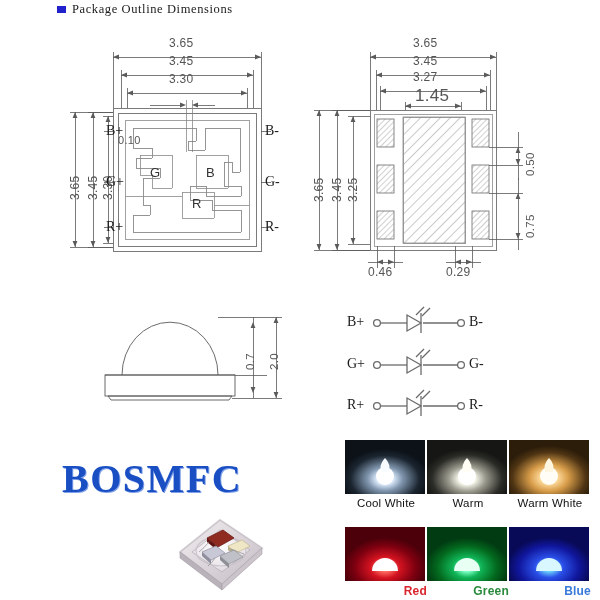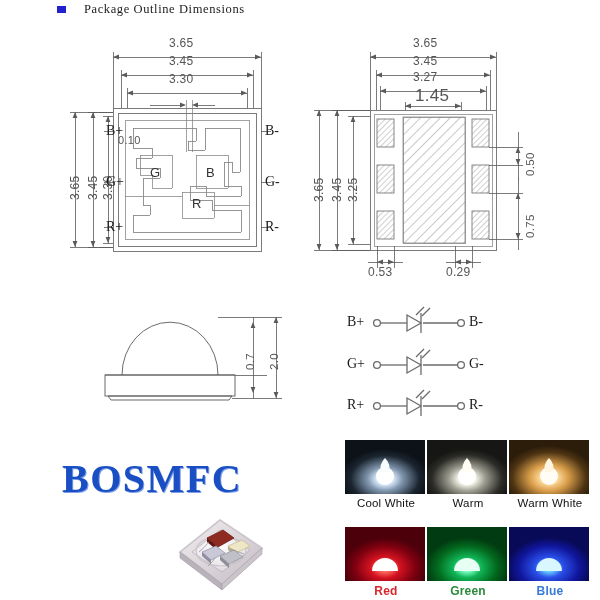--- a/index.html
+++ b/index.html
@@ -19,21 +19,21 @@
     left: 0; top: 0;
     width: 600px; height: 600px;
   }
 
   
   .header {
     position: absolute;
     left: 57px; top: 2px;
     display: flex;
     align-items: center;
-    gap: 18px;
+    gap: 6px;
   }
   .header-bullet {
     width: 9px; height: 7px;
     background: #2222cc;
     display: block;
   }
   .header-title {
     font-family: "Liberation Serif", serif;
     font-size: 12.5px;
     color: #1a1a1a;
@@ -106,21 +106,21 @@
     margin-top: 3px;
   }
   .labels-row span {
     width: 82px;
     text-align: center;
     font-family: "Liberation Sans", sans-serif;
     font-size: 11.5px;
     color: #111;
     letter-spacing: 0.2px;
   }
-  .labels-row.rgb span { font-weight: bold; font-size: 12px; }
+  .labels-row.rgb span { font-weight: bold; font-size: 12px; text-align: right; }
 </style>
 </head>
 <body>
 
 <div class="page">
 
   <div class="header">
     <span class="header-bullet"></span>
     <span class="header-title">Package Outline Dimensions</span>
   </div>
@@ -334,21 +334,21 @@
     <span class="dimtxt" style="left:113px; top:70px;text-align:center;">3.27</span>
     <span class="dimtxt" style="left:115px; top:86px; font-size:17px;">1.45</span>
 
     <span class="dimtxt vert" style="left:12px; top:202px;">3.65</span>
     <span class="dimtxt vert" style="left:30px; top:202px;">3.45</span>
     <span class="dimtxt vert" style="left:46px; top:202px;">3.25</span>
 
     <span class="dimtxt vert" style="left:224px; top:176px; font-size:11.5px;">0.50</span>
     <span class="dimtxt vert" style="left:224px; top:238px; font-size:11.5px;">0.75</span>
 
-    <span class="dimtxt" style="left:68px; top:265px;">0.53</span>
+    <span class="dimtxt" style="left:68px; top:265px;">0.46</span>
     <span class="dimtxt" style="left:146px; top:265px;">0.29</span>
   </div>
 
   <div class="cad" style="left:60px; top:296px; width:230px; height:120px;">
     <svg width="230" height="120" viewBox="0 0 230 120">
       <g stroke="#5a5a5a" stroke-width="0.9" fill="none">
 
         <path d="M62 79 A 40 44 0 0 1 158 79"></path>
 
         <rect x="45" y="79" width="130" height="21"></rect>

